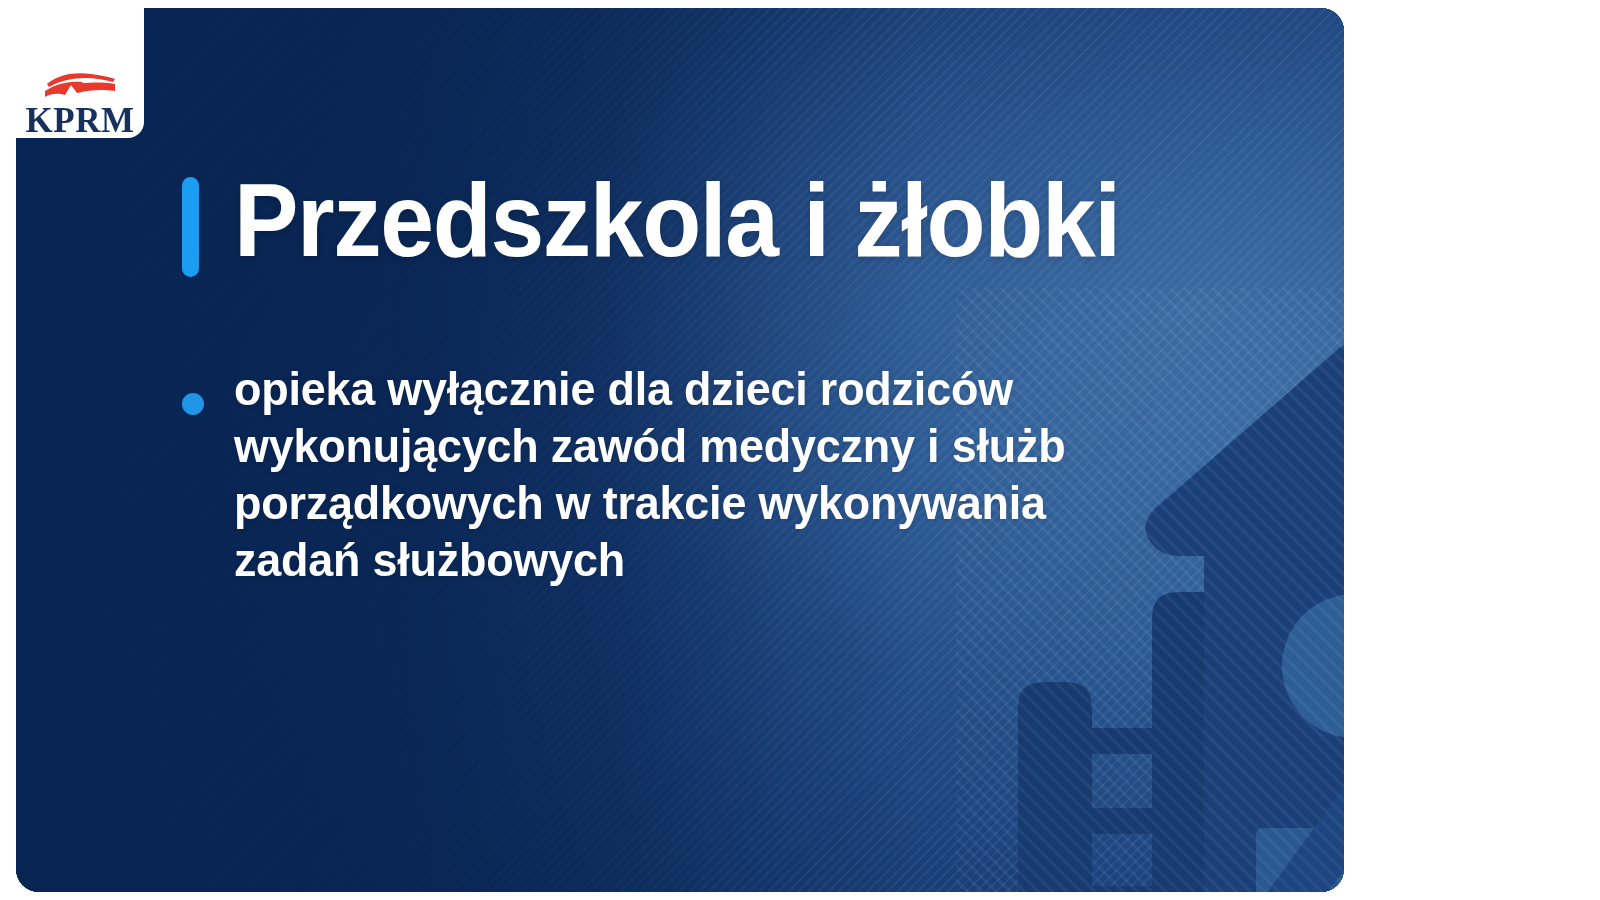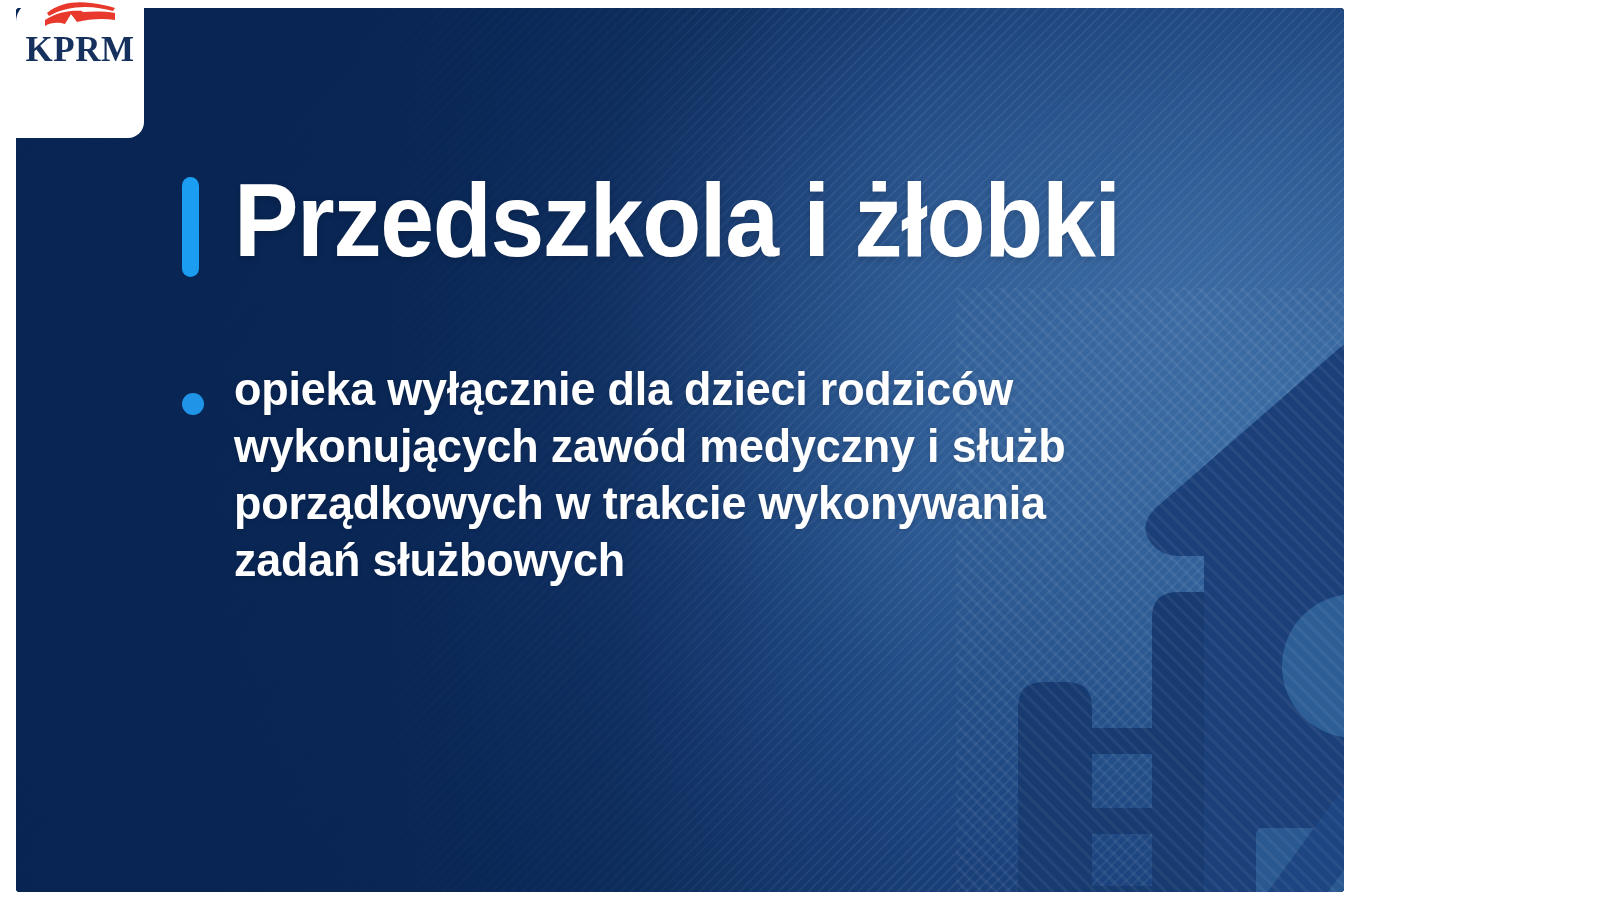--- a/index.html
+++ b/index.html
@@ -24,21 +24,21 @@
     background: #ffffff;
   }
 
   
   #card {
     position: absolute;
     left: 16px;
     top: 8px;
     width: 1328px;
     height: 884px;
-    border-radius: 4px;
+    border-radius: 23px;
     overflow: hidden;
     background: #0f172a;
   }
 
   
   .bg-base {
     position: absolute;
     inset: 0;
     background: #0a2a5e;
   }
@@ -117,21 +117,21 @@
     top: 0px;
     width: 128px;
     height: 138px;
     background: #ffffff;
     border-bottom-right-radius: 16px;
     border-top-left-radius: 22px;
     z-index: 8;
     display: flex;
     flex-direction: column;
     align-items: center;
-    justify-content: flex-start;
+    justify-content: flex-end;
   }
   #logo-flag {
     width: 78px;
     height: 30px;
     margin-bottom: 2px;
   }
   #logo-flag svg { display:block; width:100%; height:100%; }
   #logo-text {
     font-family: "Liberation Serif", serif;
     font-size: 35px;

